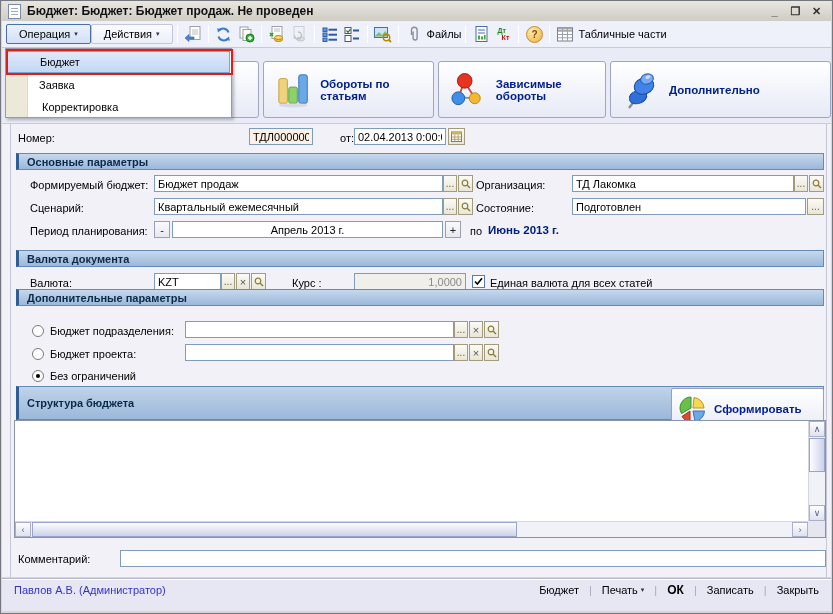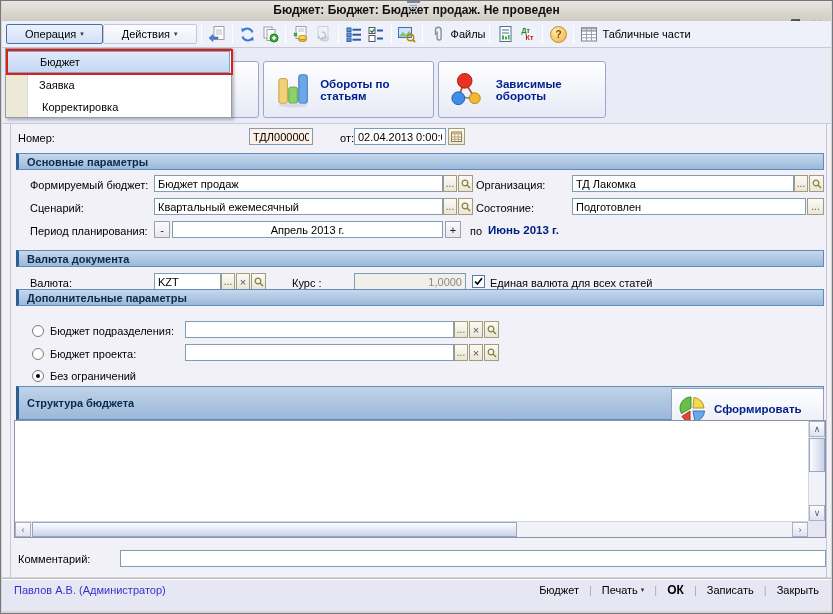--- a/index.html
+++ b/index.html
@@ -1,31 +1,31 @@
 <!DOCTYPE html>
 <html><head>
 <meta charset="utf-8">
 <style>
   * { margin:0; padding:0; box-sizing:border-box; }
   html,body { width:833px; height:614px; font-family:"Liberation Sans",sans-serif; font-size:11px; overflow:hidden; }
   .window { position:relative; width:833px; height:614px; background:#d9d6cf; border:1px solid #74777e; }
 
   
   .titlebar { position:absolute; left:1px; top:0; right:1px; height:20px;
-    background:linear-gradient(#e9e6df,#cfccc4); display:flex; align-items:center; padding:0 6px;flex-direction:column; }
+    background:linear-gradient(#e9e6df,#cfccc4); display:flex; align-items:center; padding:0 6px; }
   .title-icon { width:13px; height:15px; background:#fff; border:1px solid #7a8aa8; margin-right:6px; position:relative; }
   .title-icon:before { content:""; position:absolute; left:2px; top:3px; width:7px; height:1px; box-shadow:0 3px 0 #9ab,0 6px 0 #9ab; background:#9ab; }
   .title-text { font-weight:bold; font-size:12px; color:#111; }
   .wctrl { display:flex; gap:4px; margin-left:auto; }
   .wbtn { width:17px; height:15px; display:flex; align-items:center; justify-content:center; color:#333; font-weight:bold; font-size:11px; cursor:default; }
 
   
   .toolbar { position:absolute; left:1px; top:20px; right:1px; height:27px; background:#eef0fa;
     border-bottom:1px solid #c9c9da; display:flex; align-items:center; padding-left:4px; }
-  .tbtn { height:20px; display:flex; align-items:center; gap:4px; padding:0 18px; border:1px solid transparent; border-radius:2px; color:#000; }
+  .tbtn { height:20px; display:flex; align-items:center; gap:4px; padding:0 12px; border:1px solid transparent; border-radius:2px; color:#000; }
   .tbtn.open { border:1px solid #4a6ea8; background:linear-gradient(#eaf1fc,#d3e0f5); }
   .tbtn.plain { border:1px solid #c3c6da; background:linear-gradient(#fbfcff,#eceef8); }
   .tb-arrow { font-size:7px; color:#334; }
   .tsep { width:1px; height:18px; background:#c4c6d6; margin:0 4px; border-right:1px solid #fff; }
   .ibtn { width:22px; height:22px; display:flex; align-items:center; justify-content:center; }
   .ibtn.disabled { opacity:.45; filter:grayscale(1); }
   .tlabel { margin-left:2px; }
   .dtkt { font-size:7px; font-weight:bold; line-height:7px; text-align:left; }
   .dtkt .dt { color:#1d8a1d; display:block; }
   .dtkt .kt { color:#cc1111; display:block; margin-left:4px; }
@@ -265,20 +265,30 @@
     </div>
     <div class="tabbtn" style="left:261px; width:171px;">
       <svg width="36" height="40" viewBox="0 0 36 40">
         <rect x="3" y="8" width="9" height="26" rx="2" fill="#efd27a" stroke="#c2a040"></rect>
         <rect x="13.5" y="17" width="9" height="17" rx="2" fill="#8ed06a" stroke="#55a030"></rect>
         <rect x="24" y="4" width="9" height="30" rx="2" fill="#6aa8e8" stroke="#3a72b8"></rect>
         <ellipse cx="18" cy="36" rx="15" ry="2.4" fill="#c9ccd8" opacity=".6"></ellipse>
       </svg>
       <span class="tlab">Обороты по статьям</span>
     </div>
+    <div class="tabbtn" style="left:608px; width:221px;">
+      <svg width="36" height="42" viewBox="0 0 36 42">
+        <line x1="13" y1="30" x2="6" y2="39" stroke="#8a8f9a" stroke-width="2.4"></line>
+        <ellipse cx="15" cy="28" rx="9" ry="6.5" fill="#2f6fd8" stroke="#1a4aa0" transform="rotate(-20 15 28)"></ellipse>
+        <ellipse cx="21" cy="17" rx="10" ry="8" fill="#3f82e8" stroke="#1a4aa0" transform="rotate(-20 21 17)"></ellipse>
+        <ellipse cx="24" cy="10" rx="6.5" ry="5" fill="#77aaf2" stroke="#2a5ab8" transform="rotate(-20 24 10)"></ellipse>
+        <ellipse cx="25" cy="8" rx="2.6" ry="1.6" fill="#cfe2fb" transform="rotate(-20 25 8)"></ellipse>
+      </svg>
+      <span class="tlab">Дополнительно</span>
+    </div>
   </div>
 
   <div class="opmenu">
     <div class="gutter"></div>
     <div class="mitem sel" style="top:2px;">Бюджет</div>
     <div class="mitem" style="top:25px;">Заявка</div>
     <div class="mitem" style="top:47px;padding-left:35px;">Корректировка</div>
     <div class="redbox"></div>
   </div>
 

